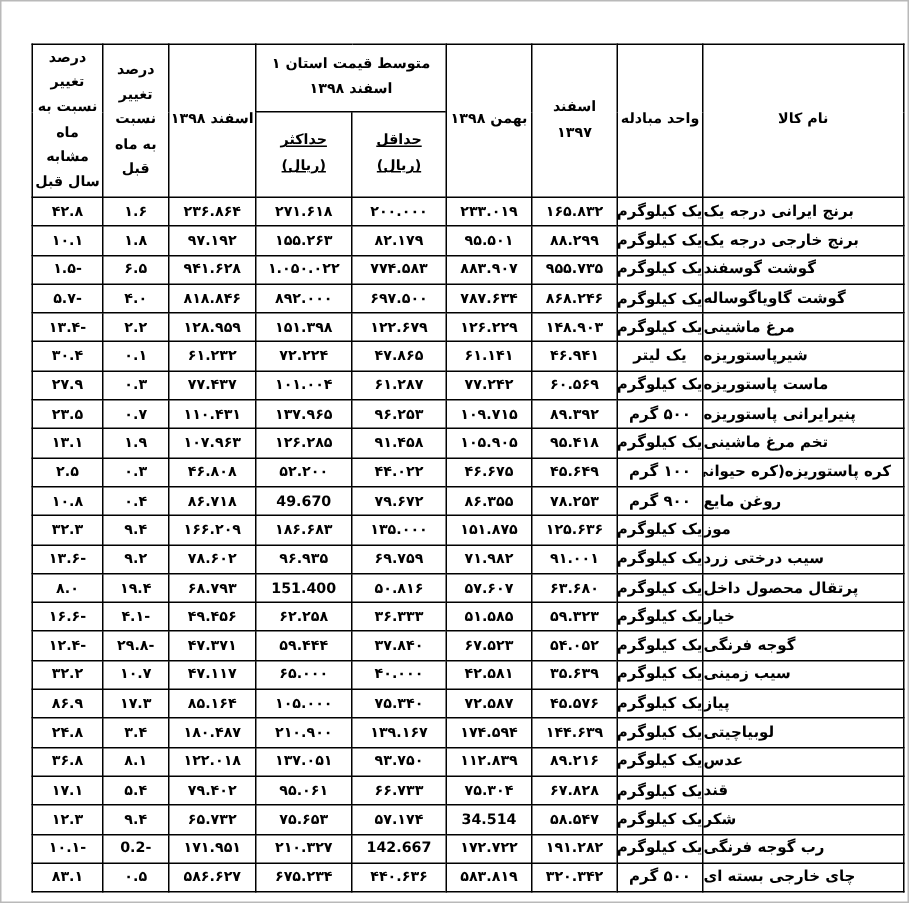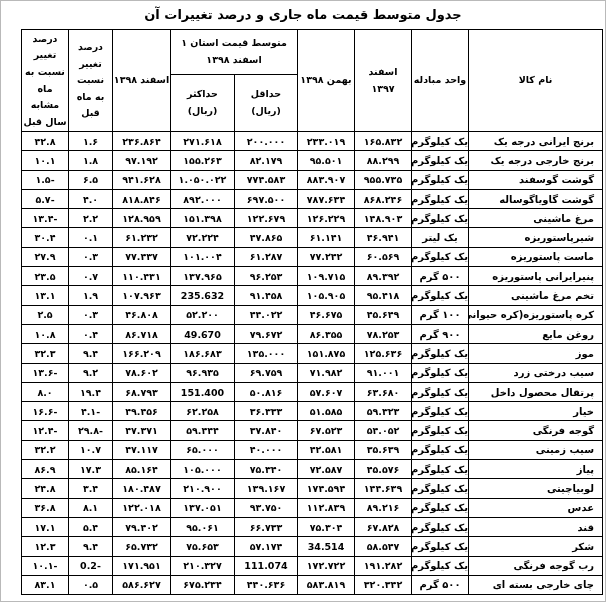--- a/index.html
+++ b/index.html
@@ -41,47 +41,46 @@
     overflow:hidden;
   }
   .price-table thead th{
     font-weight:bold;
     font-size:9.5px;
     text-align:center;
     white-space:pre-line;
     line-height:1.75;
   }
   .price-table thead .group-head{height:44px;margin-left:16px;}
-  .price-table thead .sub-head th{height:56px;}
+  .price-table thead .sub-head th{height:56px;text-decoration:underline;}
   .price-table tbody td{
     height:18.3px;
     font-size:9.5px;
     font-weight:bold;
     text-align:center;
     white-space:nowrap;
   }
   .price-table tbody td.col-name{
-    text-align:right;
+    text-align:left;
     padding-right:8px;
     font-size:10px;
   }
   .price-table tbody td.col-unit{
     font-size:10px;
   }
   .price-table tbody td.col-num,
   .price-table tbody td.col-pct{
     direction:ltr; 
   }
 </style>
 </head>
 <body>
 
 <div class="page">
 
-  <div class="doc-title">جدول متوسط قیمت ماه جاری و درصد تغییرات آن</div>
 
   <table class="price-table">
     <colgroup>
       <col style="width:134px">
       <col style="width:57px">
       <col style="width:57px">
       <col style="width:57px">
       <col style="width:63px">
       <col style="width:64px">
       <col style="width:58px">
@@ -204,21 +203,21 @@
           <td class="col-num">۱۱۰.۴۳۱</td>
           <td class="col-pct">۰.۷</td>
           <td class="col-pct">۲۳.۵</td>
         </tr>
         <tr>
           <td class="col-name">تخم مرغ ماشینی</td>
           <td class="col-unit">یک کیلوگرم</td>
           <td class="col-num">۹۵.۴۱۸</td>
           <td class="col-num">۱۰۵.۹۰۵</td>
           <td class="col-num">۹۱.۴۵۸</td>
-          <td class="col-num">235.632</td>
+          <td class="col-num">۱۲۶.۲۸۵</td>
           <td class="col-num">۱۰۷.۹۶۳</td>
           <td class="col-pct">۱.۹</td>
           <td class="col-pct">۱۳.۱</td>
         </tr>
         <tr>
           <td class="col-name">کره پاستوریزه(کره حیوانی)</td>
           <td class="col-unit">۱۰۰ گرم</td>
           <td class="col-num">۴۵.۶۴۹</td>
           <td class="col-num">۴۶.۶۷۵</td>
           <td class="col-num">۴۴.۰۲۲</td>
@@ -357,21 +356,21 @@
           <td class="col-num">۷۵.۶۵۳</td>
           <td class="col-num">۶۵.۷۳۲</td>
           <td class="col-pct">۹.۴</td>
           <td class="col-pct">۱۲.۳</td>
         </tr>
         <tr>
           <td class="col-name">رب گوجه فرنگی</td>
           <td class="col-unit">یک کیلوگرم</td>
           <td class="col-num">۱۹۱.۲۸۲</td>
           <td class="col-num">۱۷۲.۷۲۲</td>
-          <td class="col-num">111.074</td>
+          <td class="col-num">142.667</td>
           <td class="col-num">۲۱۰.۳۲۷</td>
           <td class="col-num">۱۷۱.۹۵۱</td>
           <td class="col-pct">0.2-</td>
           <td class="col-pct">۱۰.۱-</td>
         </tr>
         <tr>
           <td class="col-name">چای خارجی بسته ای</td>
           <td class="col-unit">۵۰۰ گرم</td>
           <td class="col-num">۳۲۰.۳۴۲</td>
           <td class="col-num">۵۸۳.۸۱۹</td>

